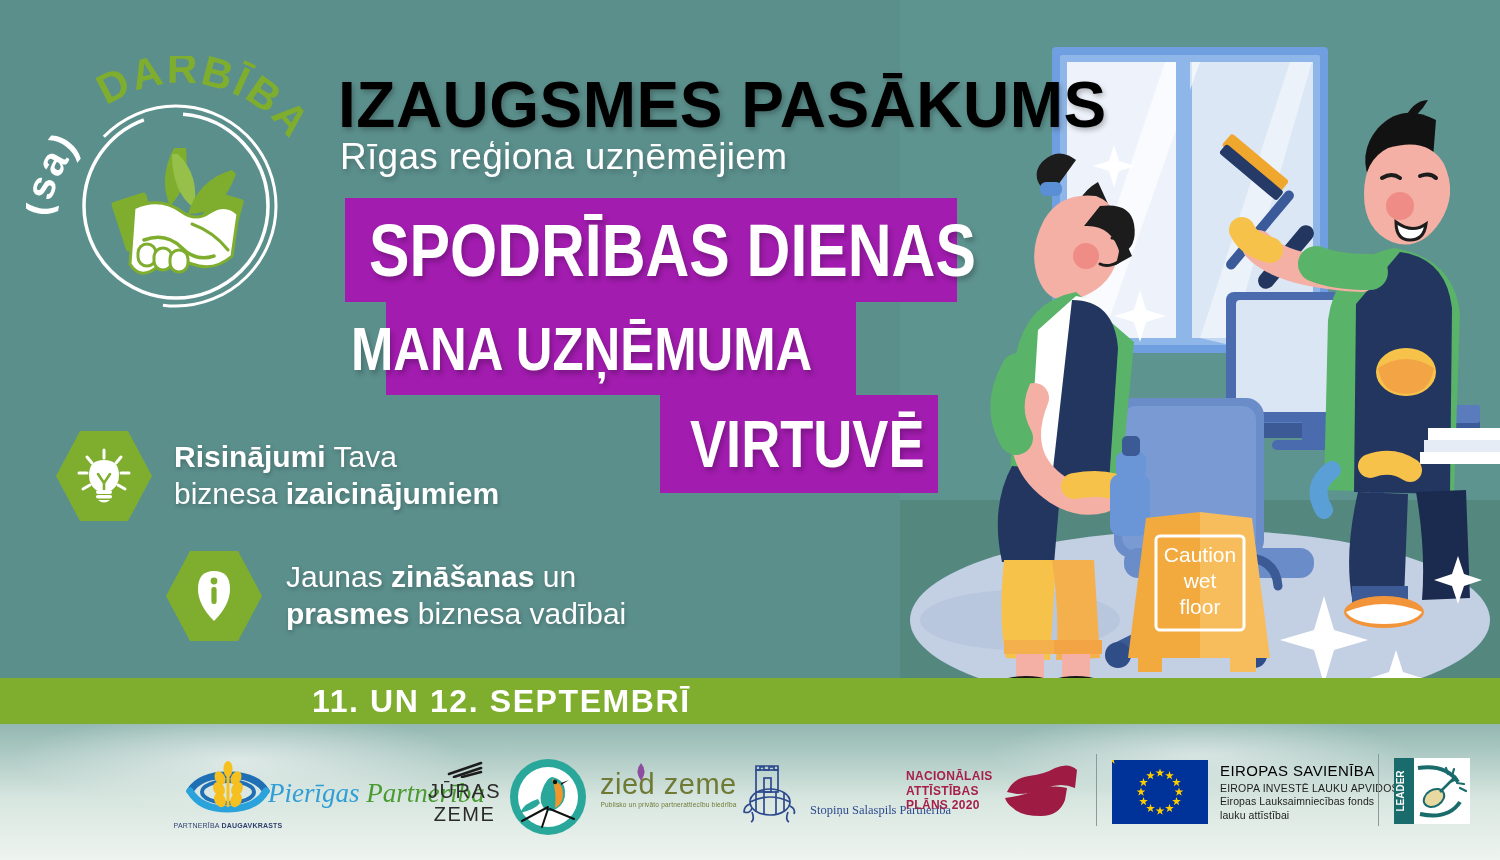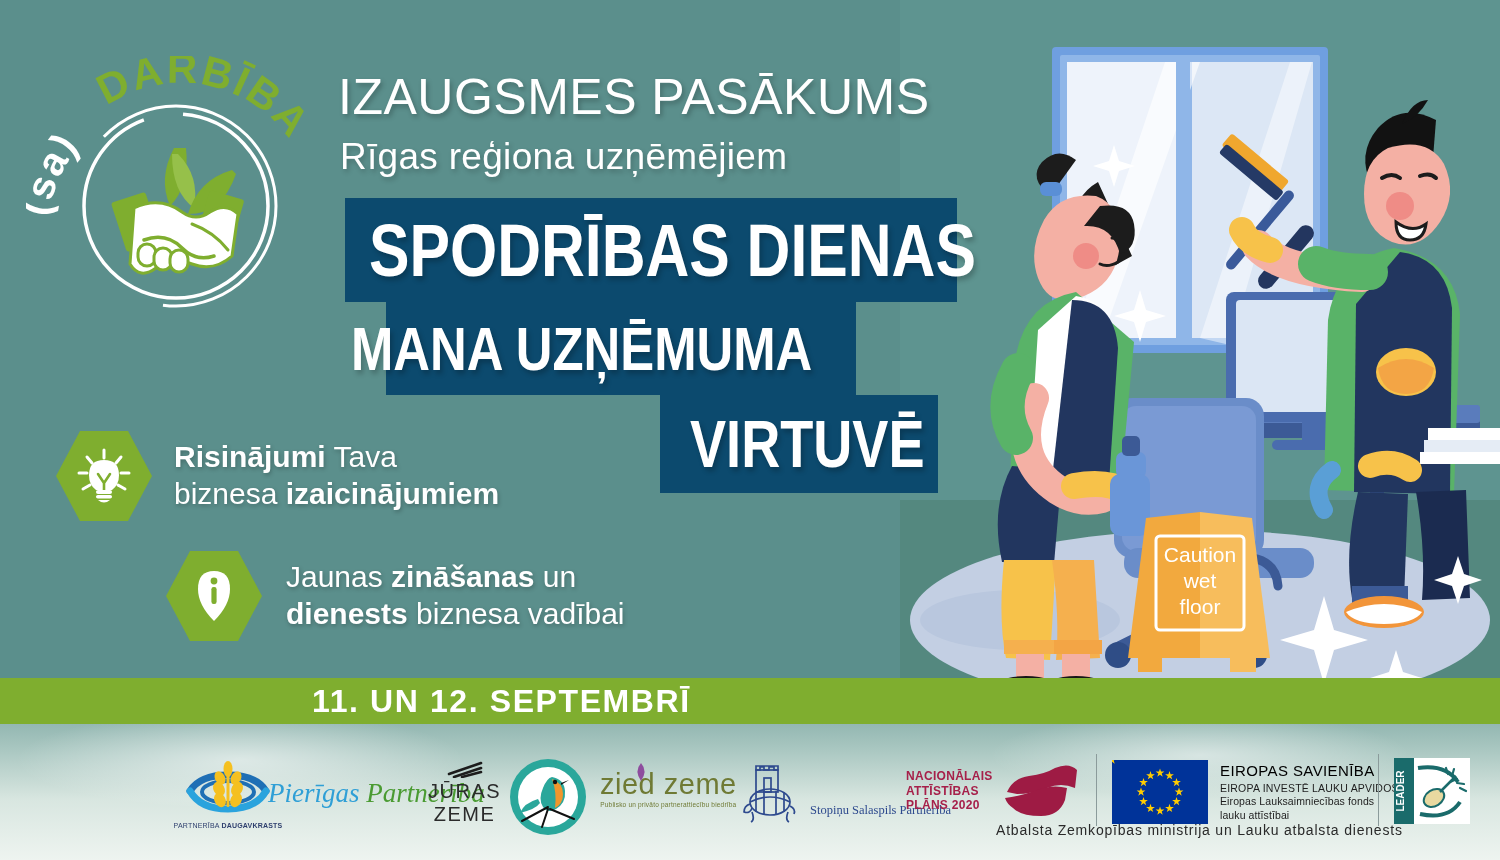--- a/index.html
+++ b/index.html
@@ -29,30 +29,30 @@
     position:absolute; left:900px; top:700px; width:600px; height:110px;
     background:radial-gradient(ellipse 300px 60px at 300px 55px, rgba(255,255,255,.5), rgba(255,255,255,0) 70%);
   }
 
   
   .logo { position:absolute; left:26px; top:56px; width:300px; height:265px; }
 
   
   .kicker {
     position:absolute; left:338px; top:68px;
-    color:#ffffff; font-size:50px; font-weight:normal; letter-spacing:.5px;
+    color:#000000; font-size:64px; font-weight:bold; letter-spacing:.5px;
     text-shadow:2px 3px 5px rgba(0,0,0,.25);
   }
   .subkicker {
     position:absolute; left:340px; top:136px;
     color:#ffffff; font-size:37px; font-weight:400; letter-spacing:.3px;
     text-shadow:2px 3px 5px rgba(0,0,0,.22);
   }
   .band {
-    position:absolute; background:#0c4a6e;
+    position:absolute; background:#a21caf;
     display:flex; align-items:center;
     color:#ffffff; font-weight:bold;
     font-family:"Liberation Sans Narrow","Liberation Sans",sans-serif;
     text-shadow:3px 4px 6px rgba(0,0,0,.22);
   }
   .band span { display:block; transform:scaleX(.82); transform-origin:left center; white-space:nowrap; }
   .band-1 { left:345px; top:198px; width:612px; height:104px; padding-left:24px; font-size:74px; }
   .band-2 { left:386px; top:302px; width:470px; height:93px; padding-left:22px; font-size:62px;justify-content:center; }
   .band-3 { left:660px; top:395px; width:278px; height:98px; padding-left:30px; font-size:66px; }
 
@@ -338,21 +338,21 @@
   <div class="bullet bullet-2">
     <div class="hex">
       <svg width="48" height="58" viewBox="0 0 48 58">
         <path d="M24 4 q16 0 16 18 q0 16 -16 32 q-16 -16 -16 -32 q0 -18 16 -18z" fill="#ffffff"></path>
         <circle cx="24" cy="14" r="3.4" fill="#7fae2f"></circle>
         <rect x="21.4" y="20" width="5.2" height="17" rx="2.2" fill="#7fae2f"></rect>
       </svg>
     </div>
     <div class="bullet-text">
       <div><span>Jaunas </span><b>zināšanas</b><span> un</span></div>
-      <div><b>dienests</b><span> biznesa vadībai</span></div>
+      <div><b>prasmes</b><span> biznesa vadībai</span></div>
     </div>
   </div>
 
   <div class="date-band">
     <div class="date-text">11. UN 12. SEPTEMBRĪ</div>
   </div>
 
   <div class="footer">
 
     <div class="f-logo" style="left:178px; top:10px; width:100px; height:74px; flex-direction:column; justify-content:center;">
@@ -401,21 +401,21 @@
         <circle cx="40" cy="40" r="30" fill="#ffffff"></circle>
         <path d="M44 20 q12 2 13 14 q1 12 -9 18 q-8 5 -13 -2 q-5 -8 0 -19 q4 -10 9 -11z" fill="#2aa79b"></path>
         <path d="M44 22 q11 4 11 15 q0 10 -8 14 q2 -16 -3 -29z" fill="#f0962c"></path>
         <circle cx="47" cy="25" r="2.2" fill="#111"></circle>
         <path d="M53 26 l8 -3 l-8 5z" fill="#111"></path>
         <path d="M40 50 L14 64 M42 52 L66 62 M40 52 L34 70" stroke="#111" stroke-width="2" fill="none" stroke-linecap="round"></path>
         <path d="M30 42 q-14 4 -18 14 q16 -4 20 -10z" fill="#2aa79b"></path>
       </svg>
     </div>
 
-    <div class="f-logo" style="left:600px; top:20px; flex-direction:column; align-items:center;">
+    <div class="f-logo" style="left:600px; top:20px; flex-direction:column; align-items:flex-end;">
       <div style="display:flex; align-items:flex-end;">
         <div class="ziedzeme-t">zied zeme</div>
         <svg width="14" height="22" viewBox="0 0 14 22" style="position:absolute; left:34px; top:-6px;">
           <path d="M7 1 q7 8 0 18 q-7 -10 0 -18z" fill="#8e4d9e"></path>
         </svg>
       </div>
       <div class="ziedzeme-s">Publisko un privāto partnerattiecību biedrība</div>
     </div>
 
     <div class="f-logo" style="left:742px; top:12px;">
@@ -489,15 +489,14 @@
         <ellipse cx="40" cy="40" rx="11" ry="8" transform="rotate(-32 40 40)" fill="#e8d9a0" stroke="#1a6b6b" stroke-width="2"></ellipse>
         <path d="M46 34 L62 18" stroke="#1a6b6b" stroke-width="2.5"></path>
         <g stroke="#1a6b6b" stroke-width="2.2" stroke-linecap="round">
           <path d="M56 24 l7 -3 M58 18 l2 -7 M63 25 l7 1 M54 16 l-2 -6 M66 30 l6 3"></path>
         </g>
         <text x="10" y="33" font-family="Liberation Sans, sans-serif" font-size="10" font-weight="bold" fill="#ffffff" text-anchor="middle" transform="rotate(-90 10 33)">LEADER</text>
       </svg>
     </div>
   </div>
 
-  <div class="atbalsta">Atbalsta Zemkopības ministrija un Lauku atbalsta dienests</div>
 
 </div>
 
 </body></html>

